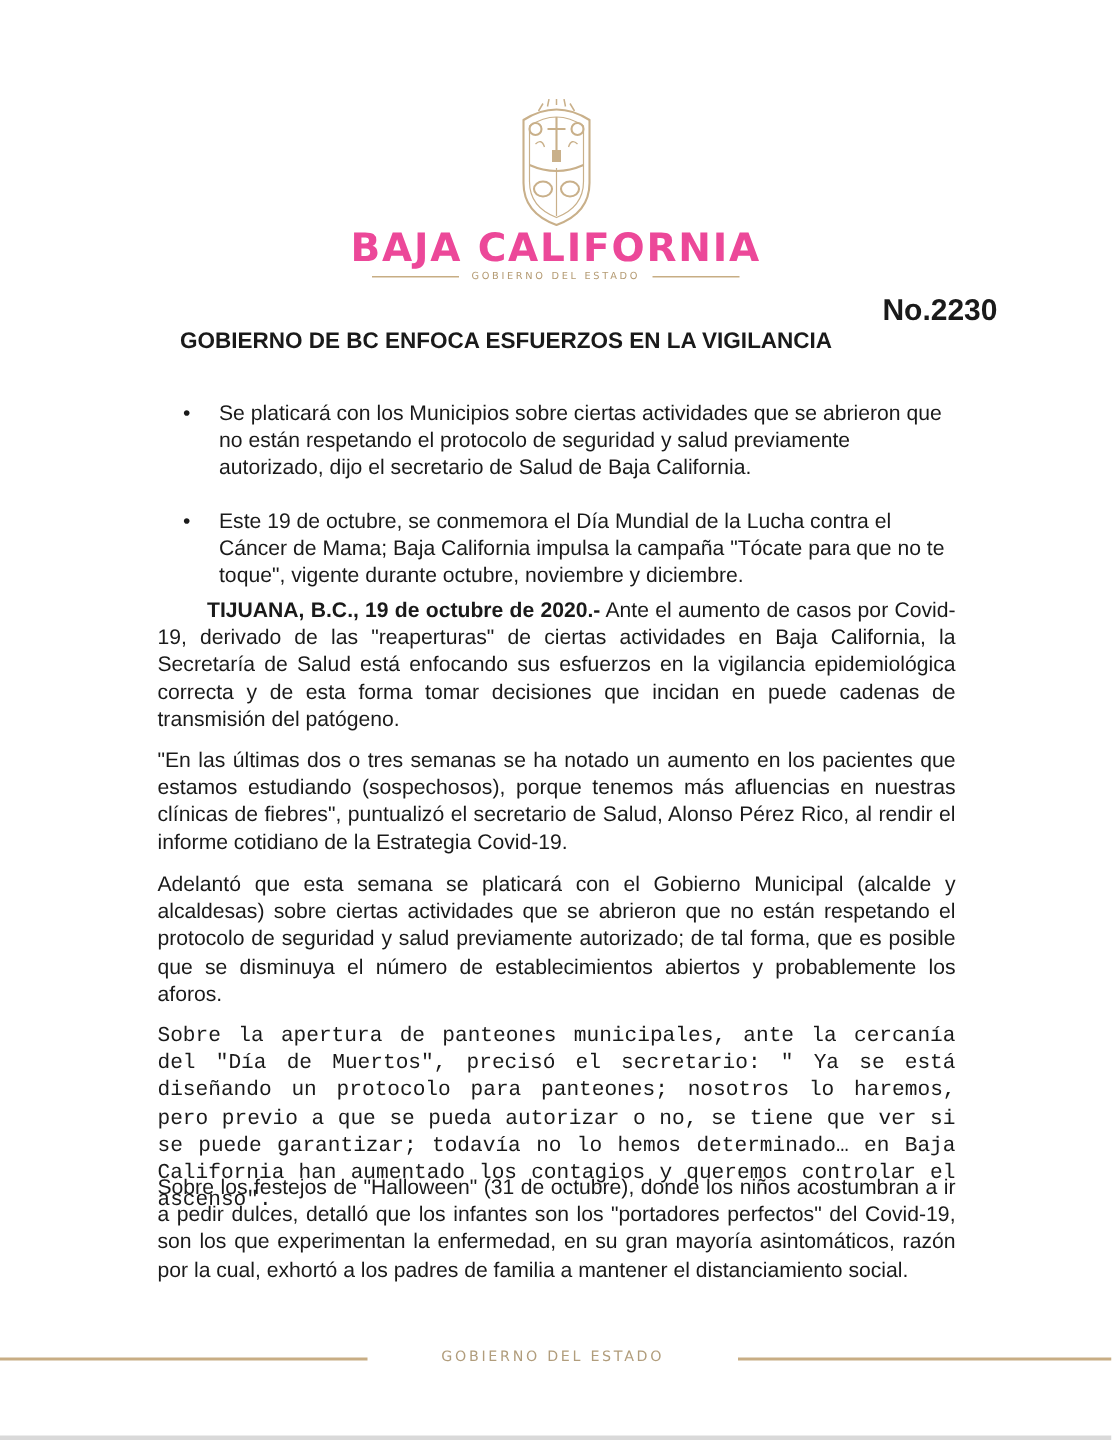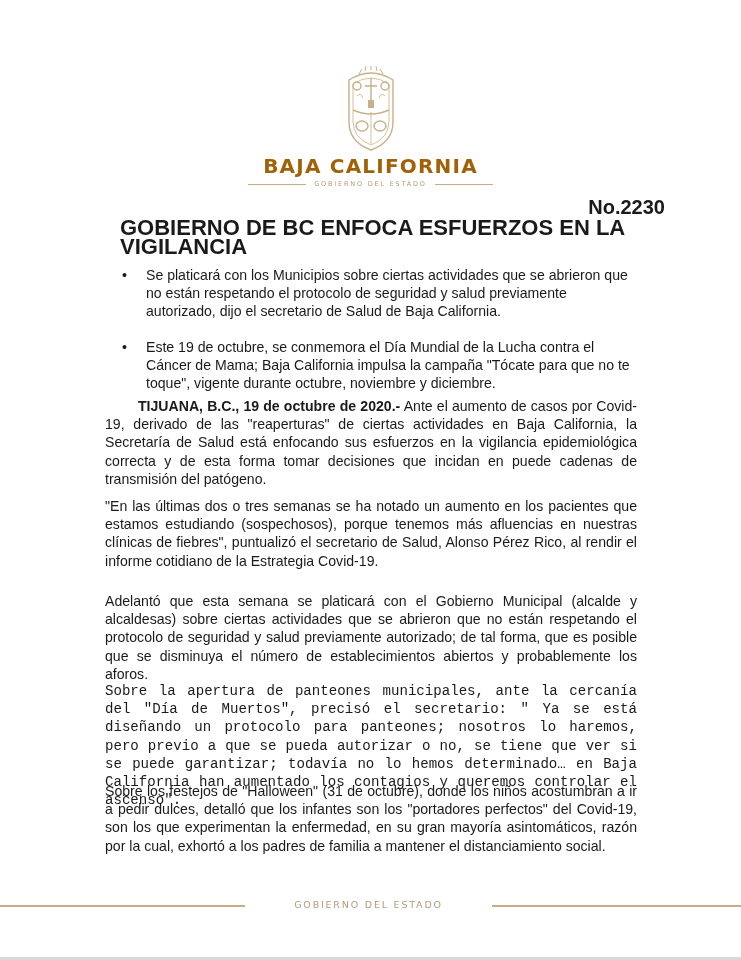--- a/index.html
+++ b/index.html
@@ -3,45 +3,45 @@
   <meta charset="utf-8">
   <style>
     html, body { margin: 0; padding: 0; }
     body {
       width: 741px; height: 960px; background: #ffffff; position: relative; overflow: hidden;
       font-family: "Liberation Sans", sans-serif; color: #1a1a1a;
     }
     .header { position: absolute; top: 66px; left: 0; width: 741px; text-align: center; }
     .crest { width: 60px; height: 86px; margin: 0 auto; display: block; }
     .brand {
-      font-family: "DejaVu Sans", sans-serif; font-weight: bold; font-size: 20px;
-      letter-spacing: 1.2px; color: #a16207; margin-top: 2px; line-height: 24px;
+      font-family: "DejaVu Sans", sans-serif; font-weight: bold; font-size: 26px;
+      letter-spacing: 1.2px; color: #ec4899; margin-top: 2px; line-height: 24px;
     }
     .brand-sub { display: flex; align-items: center; justify-content: center; gap: 8px; margin-top: 2px; }
     .brand-sub .line { width: 58px; height: 1px; background: #c7ad84; }
     .brand-sub span.txt { font-size: 6.5px; letter-spacing: 1.8px; color: #b49a72; font-family: "DejaVu Sans", sans-serif; }
     .number {
       position: absolute; top: 196px; right: 76px; font-weight: bold; font-size: 20px;
     }
     .title {
-      position: absolute; top: 218px; left: 120px; width: 520px; font-weight: bold; font-size: 22px;
+      position: absolute; top: 218px; left: 120px; width: 520px; font-weight: bold; font-size: 15px;
       line-height: 19px;
     }
     .title div:nth-child(2) { padding-left: 3px; }
     .bullets { position: absolute; top: 266px; left: 120px; width: 520px; margin: 0; padding: 0; list-style: none; }
     .bullets li { position: relative; padding-left: 26px; font-size: 14.1px; line-height: 18px; margin-bottom: 18px; }
     .bullets li .dot { position: absolute; left: 2px; top: 0; }
     .para {
       position: absolute; left: 105px; width: 532px; font-size: 14.1px; line-height: 18.2px; text-align: justify;
       margin: 0;
     }
     .para b { font-weight: bold; margin-left: 33px; }
     #p1 { top: 397px; }
     #p2 { top: 497px; }
-    #p3 { top: 592px; }
+    #p3 { top: 580px; }
     #p4 { top: 682px; font-family: Liberation Mono, monospace; }
     #p5 { top: 782px; }
     .footer { position: absolute; top: 896px; left: 0; width: 741px; height: 20px; }
     .footer .fl { position: absolute; top: 9px; height: 2px; background: #c8ad84; }
     .footer .fl.left { left: 0; width: 245px; }
     .footer .fl.right { left: 492px; width: 249px; }
     .footer .ft {
       position: absolute; left: 245px; width: 247px; top: 3px; text-align: center;
       font-family: "DejaVu Sans", sans-serif; font-size: 9.5px; letter-spacing: 1.8px; color: #b19d7c;
     }

